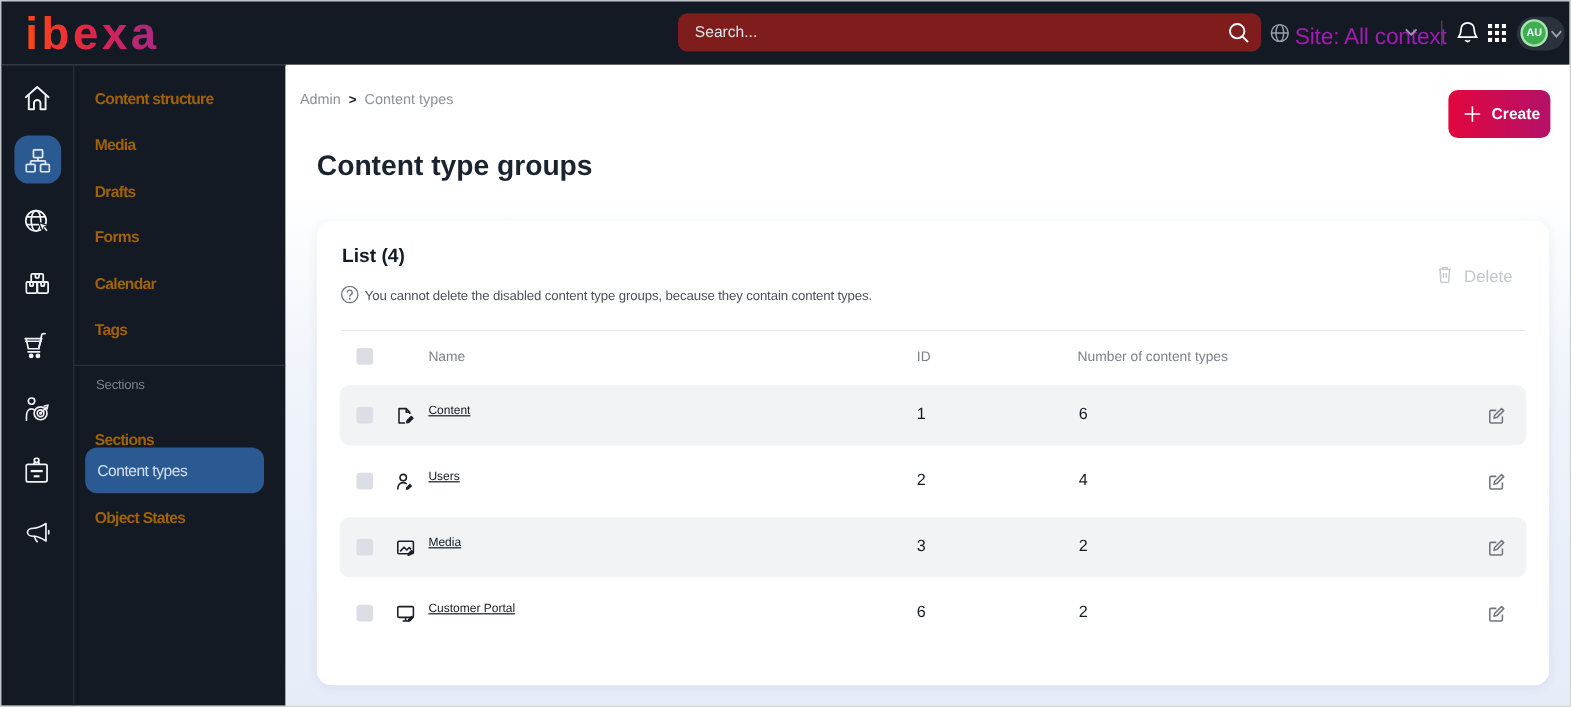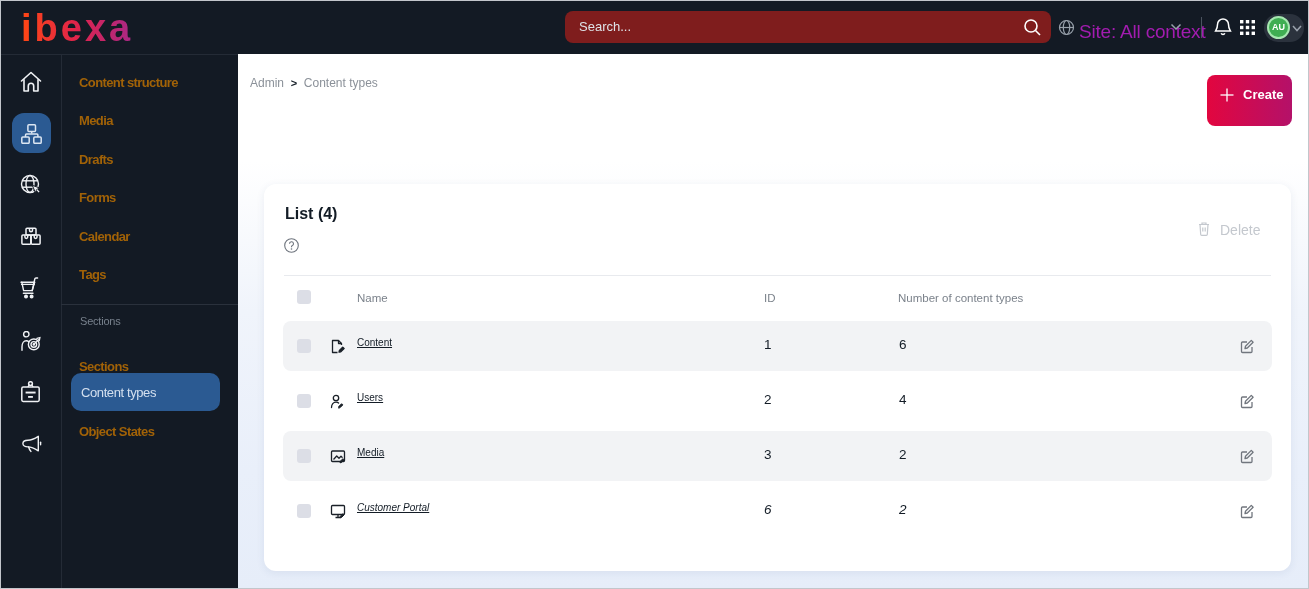--- a/index.html
+++ b/index.html
@@ -20,21 +20,21 @@
               border-left:1px solid #242b36; }
   #topbar-sep { position:absolute; left:0; top:53px; width:237px; height:1px; background:#242b36; z-index:5;}
   .mitem { position:absolute; left:19px; color:#a16207; font-size:13px; letter-spacing:-0.6px; font-weight:bold; }
 
   
   #content { position:absolute; left:237px; top:53px; width:1071px; height:535px;
              background:linear-gradient(180deg,#ffffff 0%,#ffffff 20%,#f0f4fb 48%,#e9effa 78%,#e6edf9 100%); }
   #crumb { position:absolute; left:12px; top:22px; font-size:12px; color:#8b9199; }
   #crumb b { color:#131c26; font-size:11px; }
   #h1 { position:absolute; left:26px; top:71px; font-size:23.5px; font-weight:bold; color:#1a2330; letter-spacing:0px;}
-  #createbtn { position:absolute; left:969px; top:21px; width:85px; height:51px; border-radius:8px;
+  #createbtn { position:absolute; left:969px; top:21px; width:85px; height:40px; border-radius:8px;
                background:linear-gradient(90deg,#e2063f 0%,#b41169 100%);
                color:#fff; font-size:14px; font-weight:bold; }
 
   #card { position:absolute; left:26px; top:130px; width:1027px; height:387px; background:#fff;
           border-radius:12px; box-shadow:0 2px 8px rgba(40,60,110,0.08); }
   #listh { position:absolute; left:21px; top:21px; font-size:16px; font-weight:bold; color:#131c26; }
   #info { position:absolute; left:40px; top:57px; font-size:11px; letter-spacing:-0.1px; color:#4b515b; }
   #thead-sep { position:absolute; left:20px; top:91px; width:987px; height:1px; background:#e8eaee; }
   .th { position:absolute; font-size:11.5px; color:#7b828b; top:108px; }
   .row { position:absolute; left:19px; width:989px; height:50px; border-radius:8px; }
@@ -173,34 +173,36 @@
 <div class="mitem" style="left:78px;top:266px;">Tags</div>
 <div class="abs" style="left:60px;top:303px;width:177px;height:1px;background:#2a313c;"></div>
 <div class="abs" style="left:79px;top:314px;font-size:11px;letter-spacing:-0.2px;color:#77808c;">Sections</div>
 <div class="mitem" style="left:78px;top:346px;margin-top:12px;">Sections</div>
 <div class="abs" style="left:70px;top:372px;width:149px;height:38px;background:#2b5a92;border-radius:10px;"></div>
 <div class="abs" style="left:80px;top:384px;font-size:13px;letter-spacing:-0.4px;color:#d4e0ef;">Content types</div>
 <div class="mitem" style="left:78px;top:423px;">Object States</div>
 
 <div id="content">
   <div id="crumb">Admin &nbsp;<b>&gt;</b>&nbsp; Content types</div>
+  <div id="h1">Content type groups</div>
   <div id="createbtn">
     <svg class="abs" style="left:13px;top:13px;" width="14" height="14" viewBox="0 0 14 14" stroke="#fff" stroke-width="1.3">
         <line x1="7" y1="0.5" x2="7" y2="13.5"></line>
         <line x1="0.5" y1="7" x2="13.5" y2="7"></line>
       </svg>
     <span class="abs" style="left:36px;top:12px;font-size:13px;">Create</span>
   </div>
   <div id="card">
     <div id="listh">List (4)</div>
     <svg class="abs" style="left:20px;top:54px;" width="15" height="15" viewBox="0 0 15 15" fill="none" stroke="#6e747d" stroke-width="1.1">
       <circle cx="7.5" cy="7.5" r="6.8"></circle>
       <path d="M5.5 5.8 a2 2 0 1 1 2.6 1.9 c-0.5 0.2-0.6 0.5-0.6 1 v0.5"></path>
       <circle cx="7.5" cy="11" r="0.8" fill="#6e747d" stroke="none"></circle>
     </svg>
+    <div id="info">You cannot delete the disabled content type groups, because they contain content types.</div>
     <svg class="abs" style="left:933px;top:37px;" width="14" height="15" viewBox="0 0 14 15" fill="none" stroke="#c4c8ce" stroke-width="1.2">
       <path d="M2 3.5 h10 M5 3.5 V2 h4 v1.5 M3 3.5 l0.7 10 a1 1 0 0 0 1 0.9 h4.6 a1 1 0 0 0 1-0.9 l0.7-10"></path>
       <path d="M5.8 6.5 v4 M8.2 6.5 v4"></path>
     </svg>
     <div class="abs" style="left:956px;top:38px;color:#c4c8ce;font-size:14px;">Delete</div>
     <div id="thead-sep"></div>
     <div class="cbx" style="left:33px;top:106px;"></div>
     <div class="th" style="left:93px;">Name</div>
     <div class="th" style="left:500px;">ID</div>
     <div class="th" style="left:634px;">Number of content types</div>
@@ -243,21 +245,21 @@
         <path d="M10 13.8 l0.3-1.5 2.6-2.6 1.2 1.2 -2.6 2.6 z" fill="#1a2028" stroke-width="1"></path>
       </svg>
       <div class="rname">Media</div>
       <div class="rid">3</div>
       <div class="rnum">2</div>
       <svg class="redit" width="16" height="16" viewBox="0 0 16 16" fill="none" stroke="#71767e" stroke-width="1.3" stroke-linejoin="round">
         <path d="M13 9 v4.5 a1 1 0 0 1 -1 1 H3.5 a1 1 0 0 1 -1-1 V5 a1 1 0 0 1 1-1 H8"></path>
         <path d="M6 10.5 l0.5-2.3 5.8-5.8 1.8 1.8 -5.8 5.8 z"></path>
       </svg>
     </div>
-    <div class="row" style="top:302px;font-style:italic;">
+    <div class="row" style="top:302px;">
       <div class="cbx" style="left:14px;top:18px;"></div>
       <svg class="ricon" width="16" height="15" viewBox="0 0 16 15" fill="none" stroke="#1a2028" stroke-width="1.3" stroke-linejoin="round">
         <rect x="1.5" y="1.5" width="13" height="9" rx="1"></rect>
         <path d="M5.5 13.5 h5 M8 10.5 v3"></path>
         <path d="M10 13.8 l0.3-1.5 2.6-2.6 1.2 1.2 -2.6 2.6 z" fill="#1a2028" stroke-width="1"></path>
       </svg>
       <div class="rname">Customer Portal</div>
       <div class="rid">6</div>
       <div class="rnum">2</div>
       <svg class="redit" width="16" height="16" viewBox="0 0 16 16" fill="none" stroke="#71767e" stroke-width="1.3" stroke-linejoin="round">

